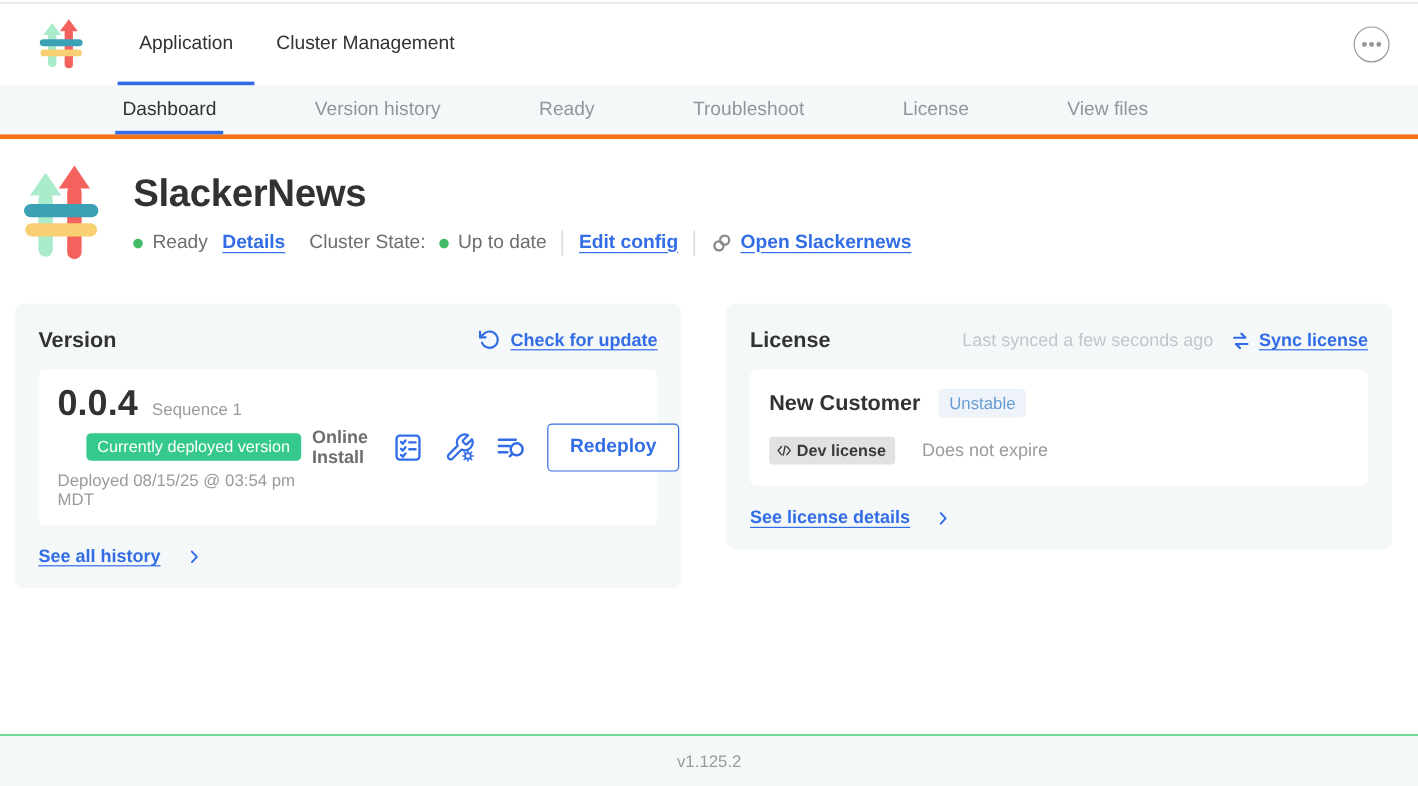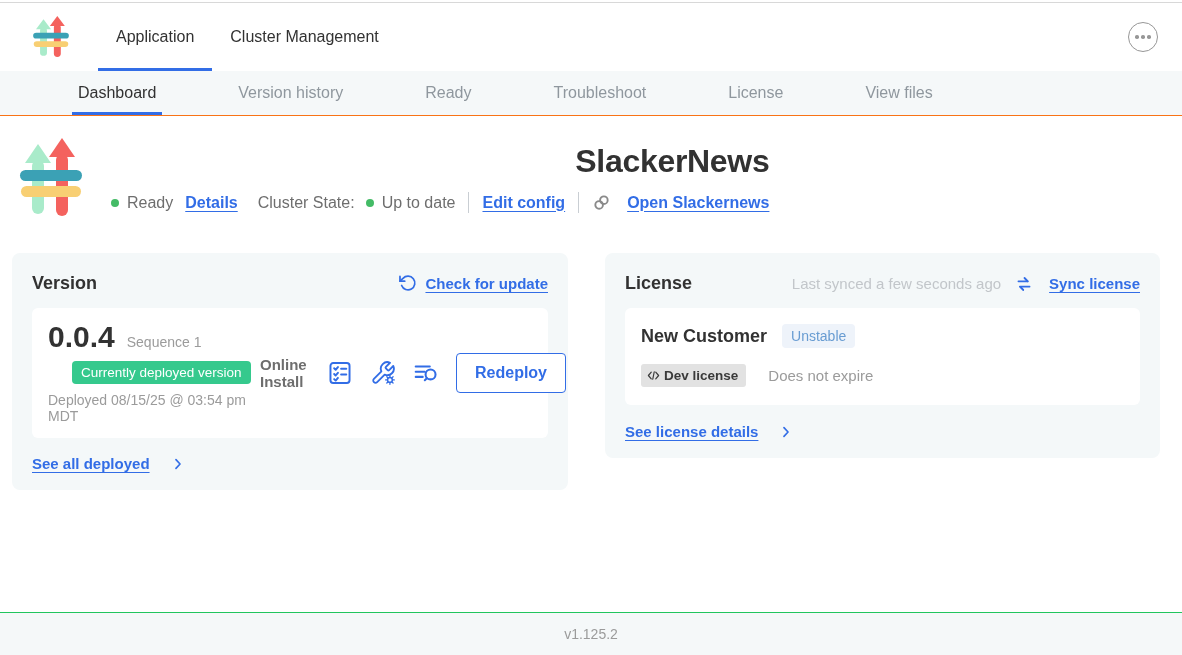--- a/index.html
+++ b/index.html
@@ -18,37 +18,37 @@
   .topnav { height:68px; background:#fff; display:flex; align-items:stretch; padding:0 24px 0 32px; }
   .logo-small { align-self:center; margin-right:28px; display:flex; }
   .topnav-tabs { display:flex; }
   .topnav-tab { display:flex; align-items:center; padding:0 18px; font-size:16px; color:#323232; position:relative; cursor:pointer; }
   .topnav-tab.active::after { content:""; position:absolute; left:0; right:0; bottom:0; height:3px; background:#326de6; }
   .topnav-right { margin-left:auto; align-self:center; }
   .ellipsis-btn { width:30px; height:30px; border:1px solid #979797; border-radius:50%; display:flex; align-items:center; justify-content:center; gap:2.5px; cursor:pointer; background:#fff; }
   .ellipsis-btn i { width:3.5px; height:3.5px; border-radius:50%; background:#979797; display:block; }
 
   
-  .subnav { height:45px; background:#f5f8f9; border-bottom:1px solid #f97316; display:flex; padding-left:72px; }
+  .subnav { height:45px; background:#f5f8f9; border-bottom:4px solid #f97316; display:flex; padding-left:96px; }
   .subnav-tab { display:flex; align-items:center; padding:0 6px; margin-right:70px; font-size:16px; color:#8f979e; position:relative; cursor:pointer; white-space:nowrap; }
   .subnav-tab.active { color:#323232; }
   .subnav-tab.active::after { content:""; position:absolute; left:0; right:0; bottom:0; height:3px; background:#326de6; }
 
   
   .main { flex:1; background:#fff; }
-  .app-header { display:flex; padding:20px 0 0 18px;text-align:right; }
+  .app-header { display:flex; padding:20px 0 0 18px; }
   .app-logo { margin-right:27px; display:flex; align-items:flex-start; }
   .app-title { font-size:32px; font-weight:bold; letter-spacing:-0.3px; margin:7px 0 12px; }
   .status-row { display:flex; align-items:center; font-size:16px; color:#6e6e6e; }
   .dot { width:8px; height:8px; border-radius:50%; background:#44bb66; display:inline-block; margin-right:8px; flex:0 0 auto; }
   .status-row .gap-lg { margin-left:20px; }
   a.blue-link, .blue-link { color:#326de6; font-weight:bold; text-decoration:underline; text-underline-offset:3px; cursor:pointer; }
   .status-row .lnk { margin-left:12px; }
   .vdivider { width:1px; height:21px; background:#c9ced3; margin:0 13px; }
-  .link-with-icon { display:flex; align-items:center; gap:16px; }
+  .link-with-icon { display:flex; align-items:center; gap:6px; }
 
   
   .cards-row { display:flex; gap:37px; padding-left:12px; margin-top:33px; align-items:flex-start; }
   .card { background:#f4f8f9; border-radius:8px; padding:20px 20px 18px; }
   .version-card { width:556px; height:237px; }
   .license-card { width:555px; }
   .card-head { display:flex; align-items:center; }
   .card-title { font-size:18px; font-weight:bold; }
   .card-head-right { margin-left:auto; display:flex; align-items:center; gap:8px; font-size:15px; }
   .muted-light { color:#c2c6ca; font-size:15px; }
@@ -224,21 +224,21 @@
                 <line x1="2.5" y1="15.6" x2="9" y2="15.6"></line>
                 <circle cx="16.2" cy="13.3" r="4.6"></circle>
                 <line x1="12.8" y1="16.8" x2="10.9" y2="18.7"></line>
               </svg>
             </button>
             <button class="redeploy-btn">Redeploy</button>
           </div>
         </div>
 
         <div class="see-link">
-          <span class="blue-link">See all deployed</span>
+          <span class="blue-link">See all history</span>
           <svg width="14" height="14" viewBox="0 0 24 24" fill="none" stroke="#326de6" stroke-width="2.8" stroke-linecap="round" stroke-linejoin="round">
             <polyline points="8.5 4.5 15.5 12 8.5 19.5"></polyline>
           </svg>
         </div>
       </div>
 
       <div class="card license-card">
         <div class="card-head">
           <span class="card-title">License</span>
           <span class="card-head-right">

